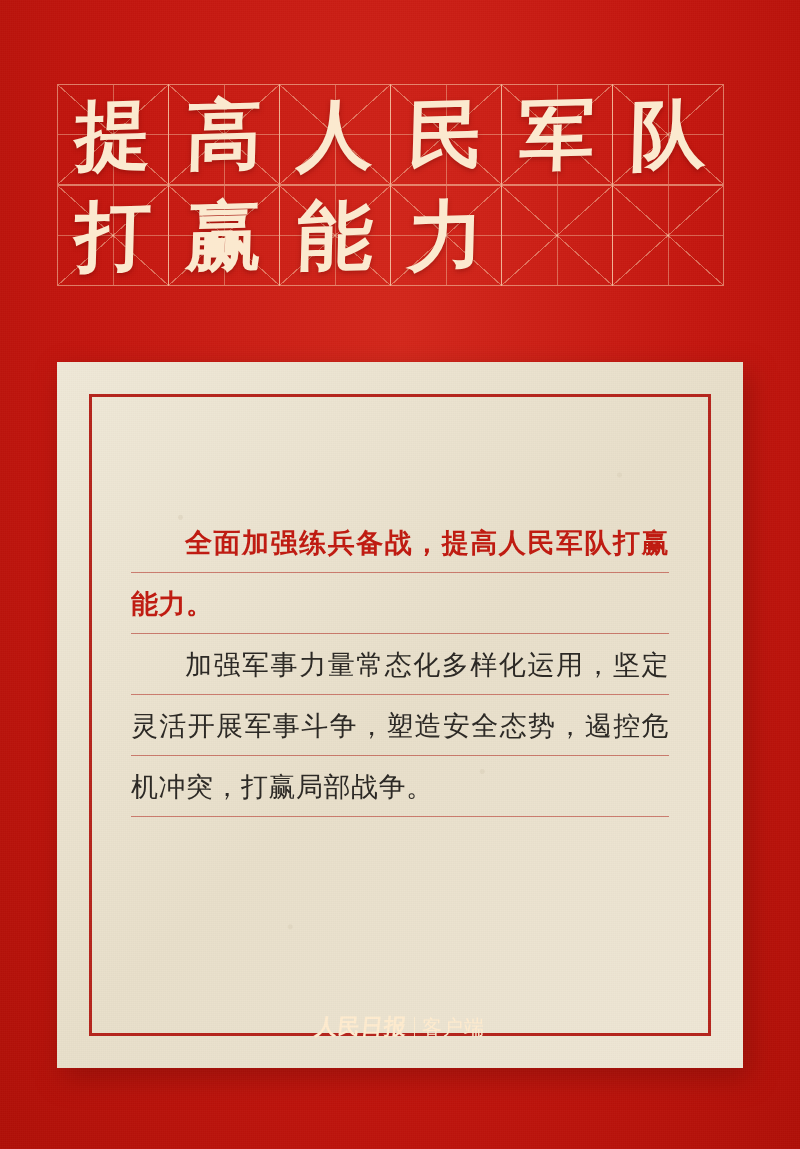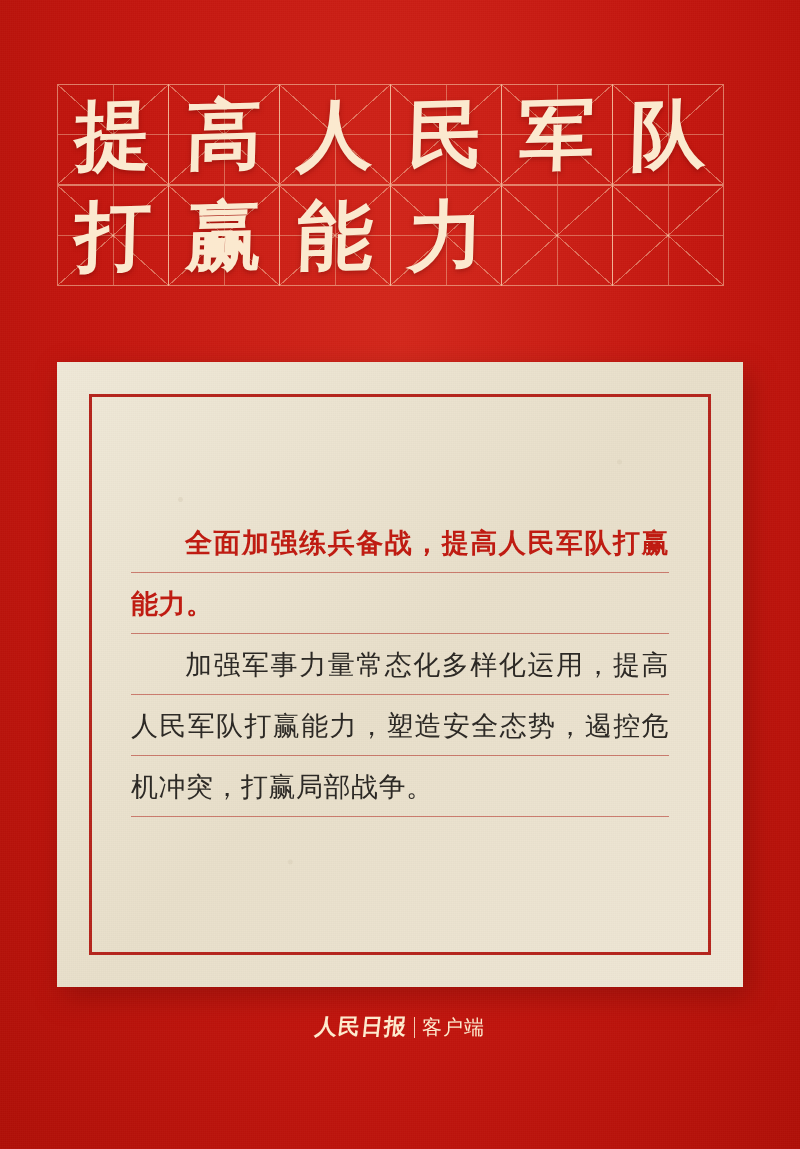--- a/index.html
+++ b/index.html
@@ -98,21 +98,21 @@
     transform: skewX(-3deg) rotate(-1.5deg);
   }
   .grid-cell.empty .glyph { content: none; }
 
   
   .card-wrap {
     position: absolute;
     left: 57px;
     top: 362px;
     width: 686px;
-    height: 625px;
+    height: 706px;
   }
   .card-shadow {
     position: absolute;
     inset: 0;
     background: rgba(110, 8, 2, 0.45);
     filter: blur(14px);
     transform: translate(6px, 10px);
     border-radius: 2px;
   }
   .card {
@@ -262,21 +262,21 @@
     </div>
 
   </div>
 
   <div class="card-wrap">
     <div class="card-shadow"></div>
     <div class="card">
       <div class="card-inner-border"></div>
       <div class="card-text">
         <p class="para headline">全面加强练兵备战，提高人民军队打赢能力。</p>
-        <p class="para body">加强军事力量常态化多样化运用，提高人民军队打赢能力，塑造安全态势，遏控危机冲突，打赢局部战争。</p>
+        <p class="para body">加强军事力量常态化多样化运用，坚定灵活开展军事斗争，塑造安全态势，遏控危机冲突，打赢局部战争。</p>
       </div>
     </div>
   </div>
 
   <div class="footer">
     <span class="mark">人民日报</span>
     <span class="divider"></span>
     <span class="app">客户端</span>
   </div>
 

